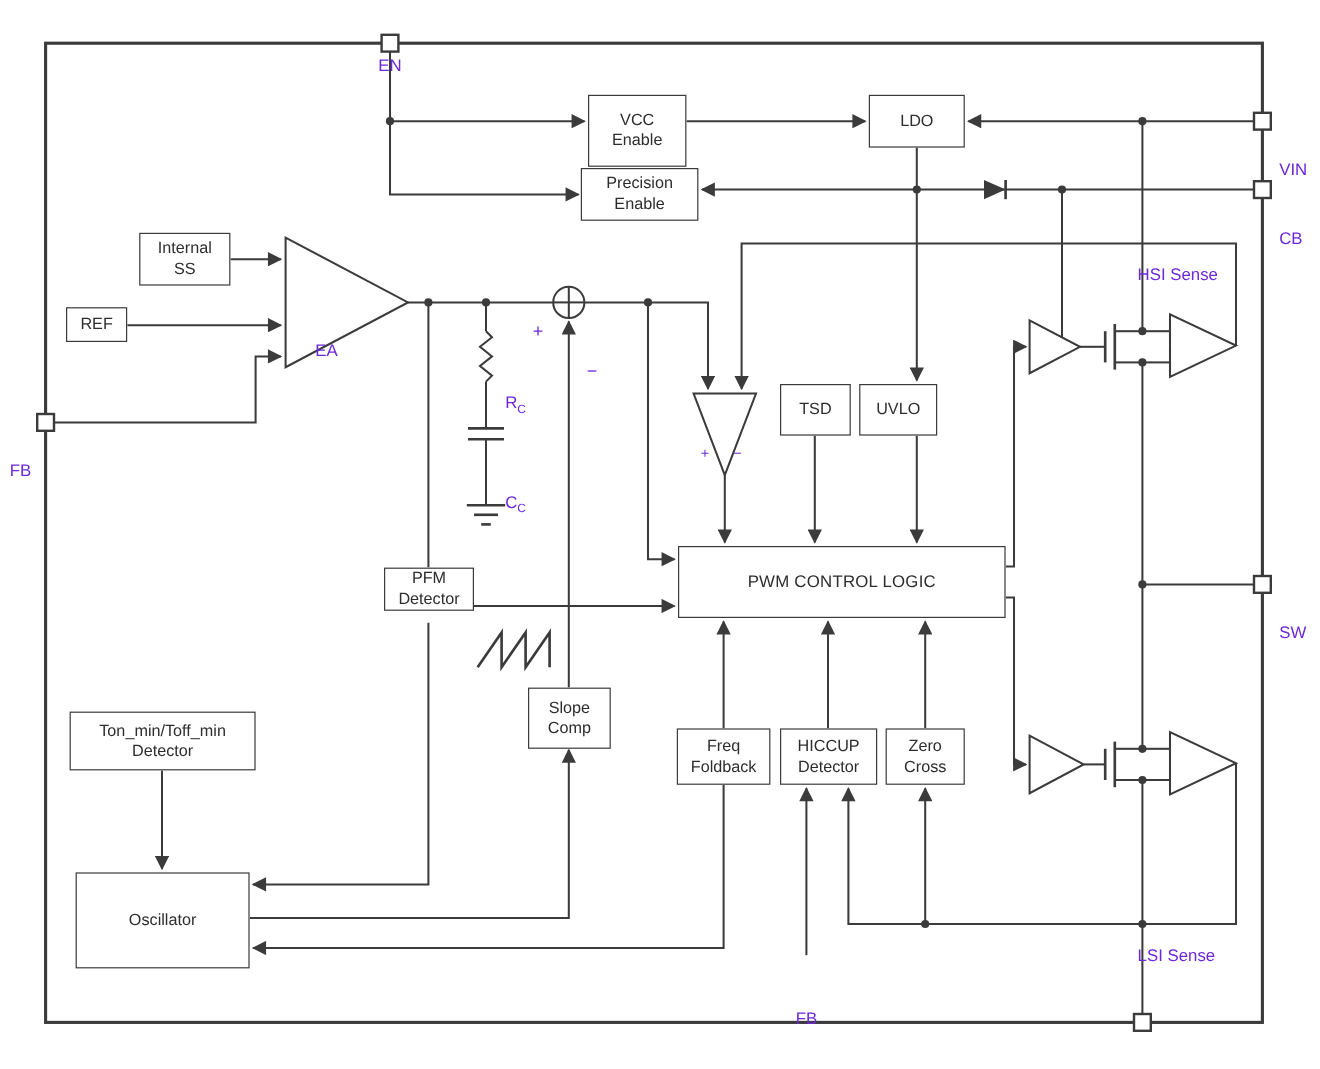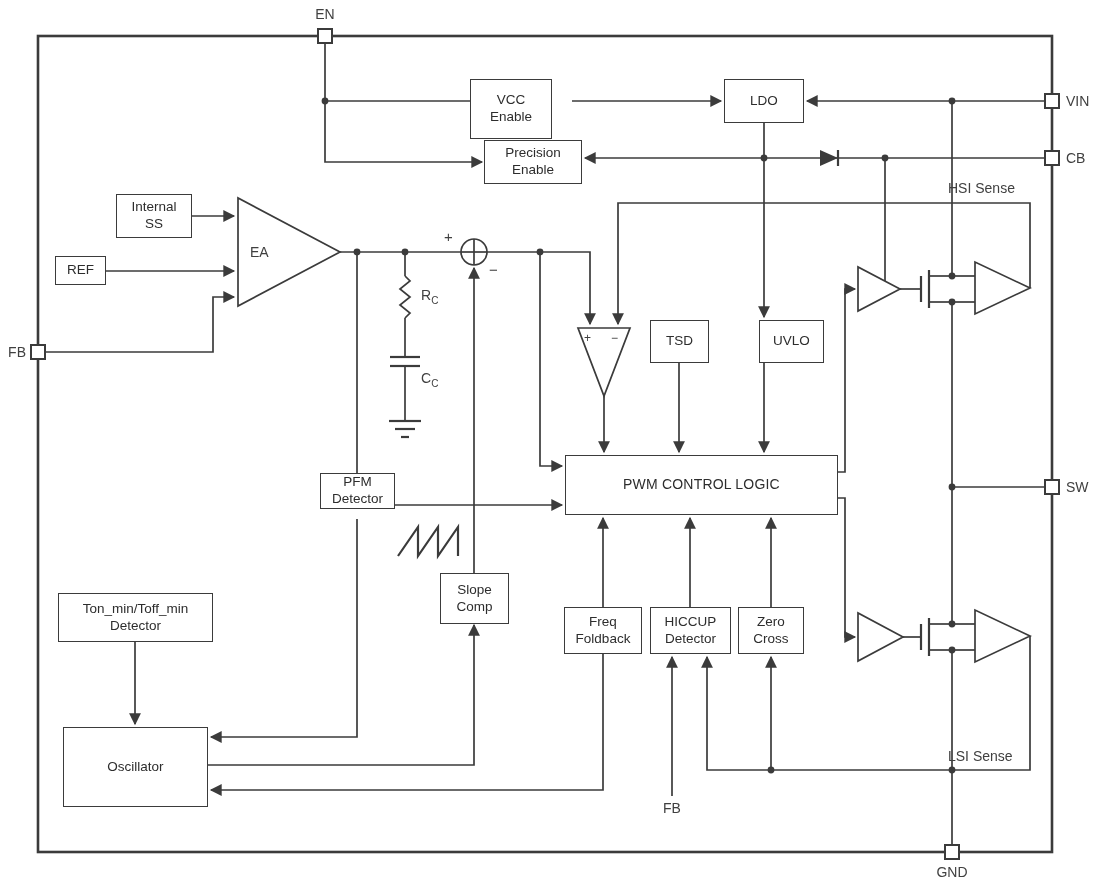--- a/index.html
+++ b/index.html
@@ -11,21 +11,21 @@
   .a { marker-end:url(#arr); }
   .shape { fill:#ffffff; stroke:#3b3b3b; stroke-width:1.7; }
   .solid { fill:#3b3b3b; stroke:none; }
   .pin { fill:#ffffff; stroke:#3b3b3b; stroke-width:2; }
   .dot { fill:#3b3b3b; }
   .chip { fill:none; stroke:#3b3b3b; stroke-width:2.6; }
   .block { position:absolute; z-index:2; background:#ffffff; border:1.6px solid #3b3b3b;
            display:flex; align-items:center; justify-content:center; text-align:center;
            white-space:pre-line; font-size:13.5px; line-height:1.25; color:#2d2d2d; }
   .block.wide { font-size:14px; letter-spacing:.2px; }
-  .lbl { position:absolute; z-index:2; font-size:14px; color:#404040; white-space:nowrap; }
+  .lbl { position:absolute; z-index:2; font-size:14px; color:#6d28d9; white-space:nowrap;margin-top:40px; }
   .lbl.sm { font-size:12px; }
   .lbl sub { font-size:10px; }
 </style>
 </head>
 <body>
 
 <div id="stage">
 
   <svg id="wires-svg" width="1100" height="891" viewBox="0 0 1100 891">
     <defs>
@@ -136,32 +136,32 @@
       <circle class="dot" cx="952" cy="487" r="3.4"></circle>
       <circle class="dot" cx="952" cy="770" r="3.4"></circle>
       <circle class="dot" cx="771" cy="770" r="3.4"></circle>
       <circle class="dot" cx="952" cy="276" r="3.4"></circle>
       <circle class="dot" cx="952" cy="302" r="3.4"></circle>
       <circle class="dot" cx="952" cy="624" r="3.4"></circle>
       <circle class="dot" cx="952" cy="650" r="3.4"></circle>
     </g>
   </svg>
 
-  <div class="block" style="left:470px;top:79px;width:82px;height:60px">VCC
+  <div class="block" style="left:490px;top:79px;width:82px;height:60px">VCC
 Enable</div>
   <div class="block" style="left:724px;top:79px;width:80px;height:44px">LDO</div>
   <div class="block" style="left:484px;top:140px;width:98px;height:44px">Precision
 Enable</div>
   <div class="block" style="left:116px;top:194px;width:76px;height:44px">Internal
 SS</div>
   <div class="block" style="left:55px;top:256px;width:51px;height:29px">REF</div>
   <div class="block" style="left:320px;top:473px;width:75px;height:36px">PFM
 Detector</div>
   <div class="block" style="left:650px;top:320px;width:59px;height:43px">TSD</div>
-  <div class="block" style="left:759px;top:320px;width:65px;height:43px">UVLO</div>
+  <div class="block" style="left:716px;top:320px;width:65px;height:43px">UVLO</div>
   <div class="block wide" style="left:565px;top:455px;width:273px;height:60px">PWM CONTROL LOGIC</div>
   <div class="block" style="left:440px;top:573px;width:69px;height:51px">Slope
 Comp</div>
   <div class="block" style="left:564px;top:607px;width:78px;height:47px">Freq
 Foldback</div>
   <div class="block" style="left:650px;top:607px;width:81px;height:47px">HICCUP
 Detector</div>
   <div class="block" style="left:738px;top:607px;width:66px;height:47px">Zero
 Cross</div>
   <div class="block" style="left:58px;top:593px;width:155px;height:49px">Ton_min/Toff_min
@@ -171,21 +171,21 @@
   <div class="lbl" style="left:305px;top:6px;width:40px;text-align:center">EN</div>
   <div class="lbl" style="left:1066px;top:93px">VIN</div>
   <div class="lbl" style="left:1066px;top:150px">CB</div>
   <div class="lbl" style="left:1066px;top:479px">SW</div>
   <div class="lbl" style="left:925px;top:864px;width:54px;text-align:center">GND</div>
   <div class="lbl" style="left:0px;top:344px;width:26px;text-align:right">FB</div>
   <div class="lbl" style="left:655px;top:800px;width:34px;text-align:center">FB</div>
 
   <div class="lbl" style="left:948px;top:180px">HSI Sense</div>
   <div class="lbl" style="left:948px;top:748px">LSI Sense</div>
-  <div class="lbl" style="left:250px;top:244px;width:44px;text-align:left">EA</div>
+  <div class="lbl" style="left:250px;top:244px;width:44px;text-align:center">EA</div>
   <div class="lbl" style="left:444px;top:228px;font-size:15px">+</div>
   <div class="lbl" style="left:489px;top:261px;font-size:15px">−</div>
   <div class="lbl sm" style="left:584px;top:331px">+</div>
   <div class="lbl sm" style="left:611px;top:331px">−</div>
   <div class="lbl" style="left:421px;top:287px"><span>R</span><sub>C</sub></div>
   <div class="lbl" style="left:421px;top:370px"><span>C</span><sub>C</sub></div>
 
 </div>
 
 </body></html>

